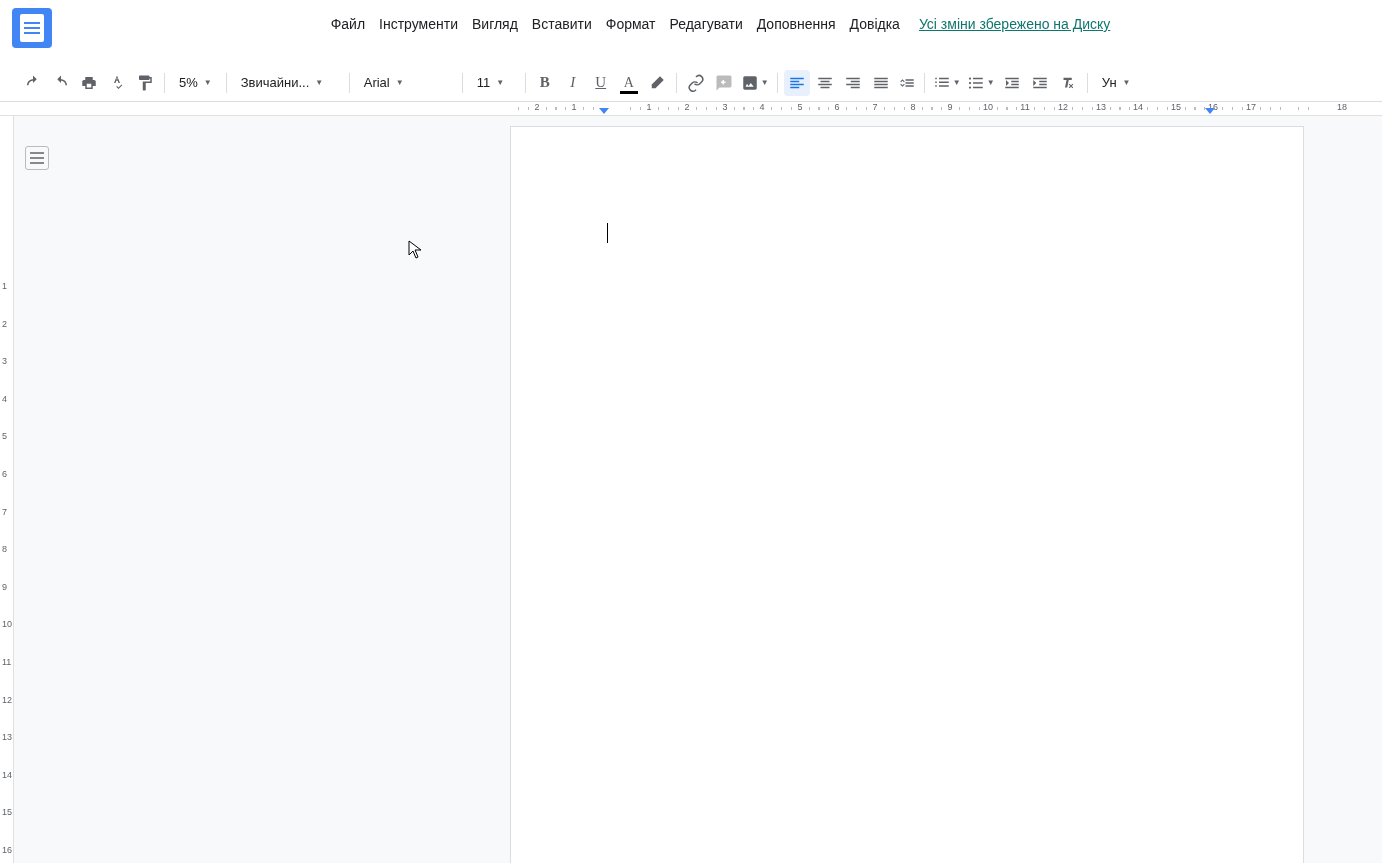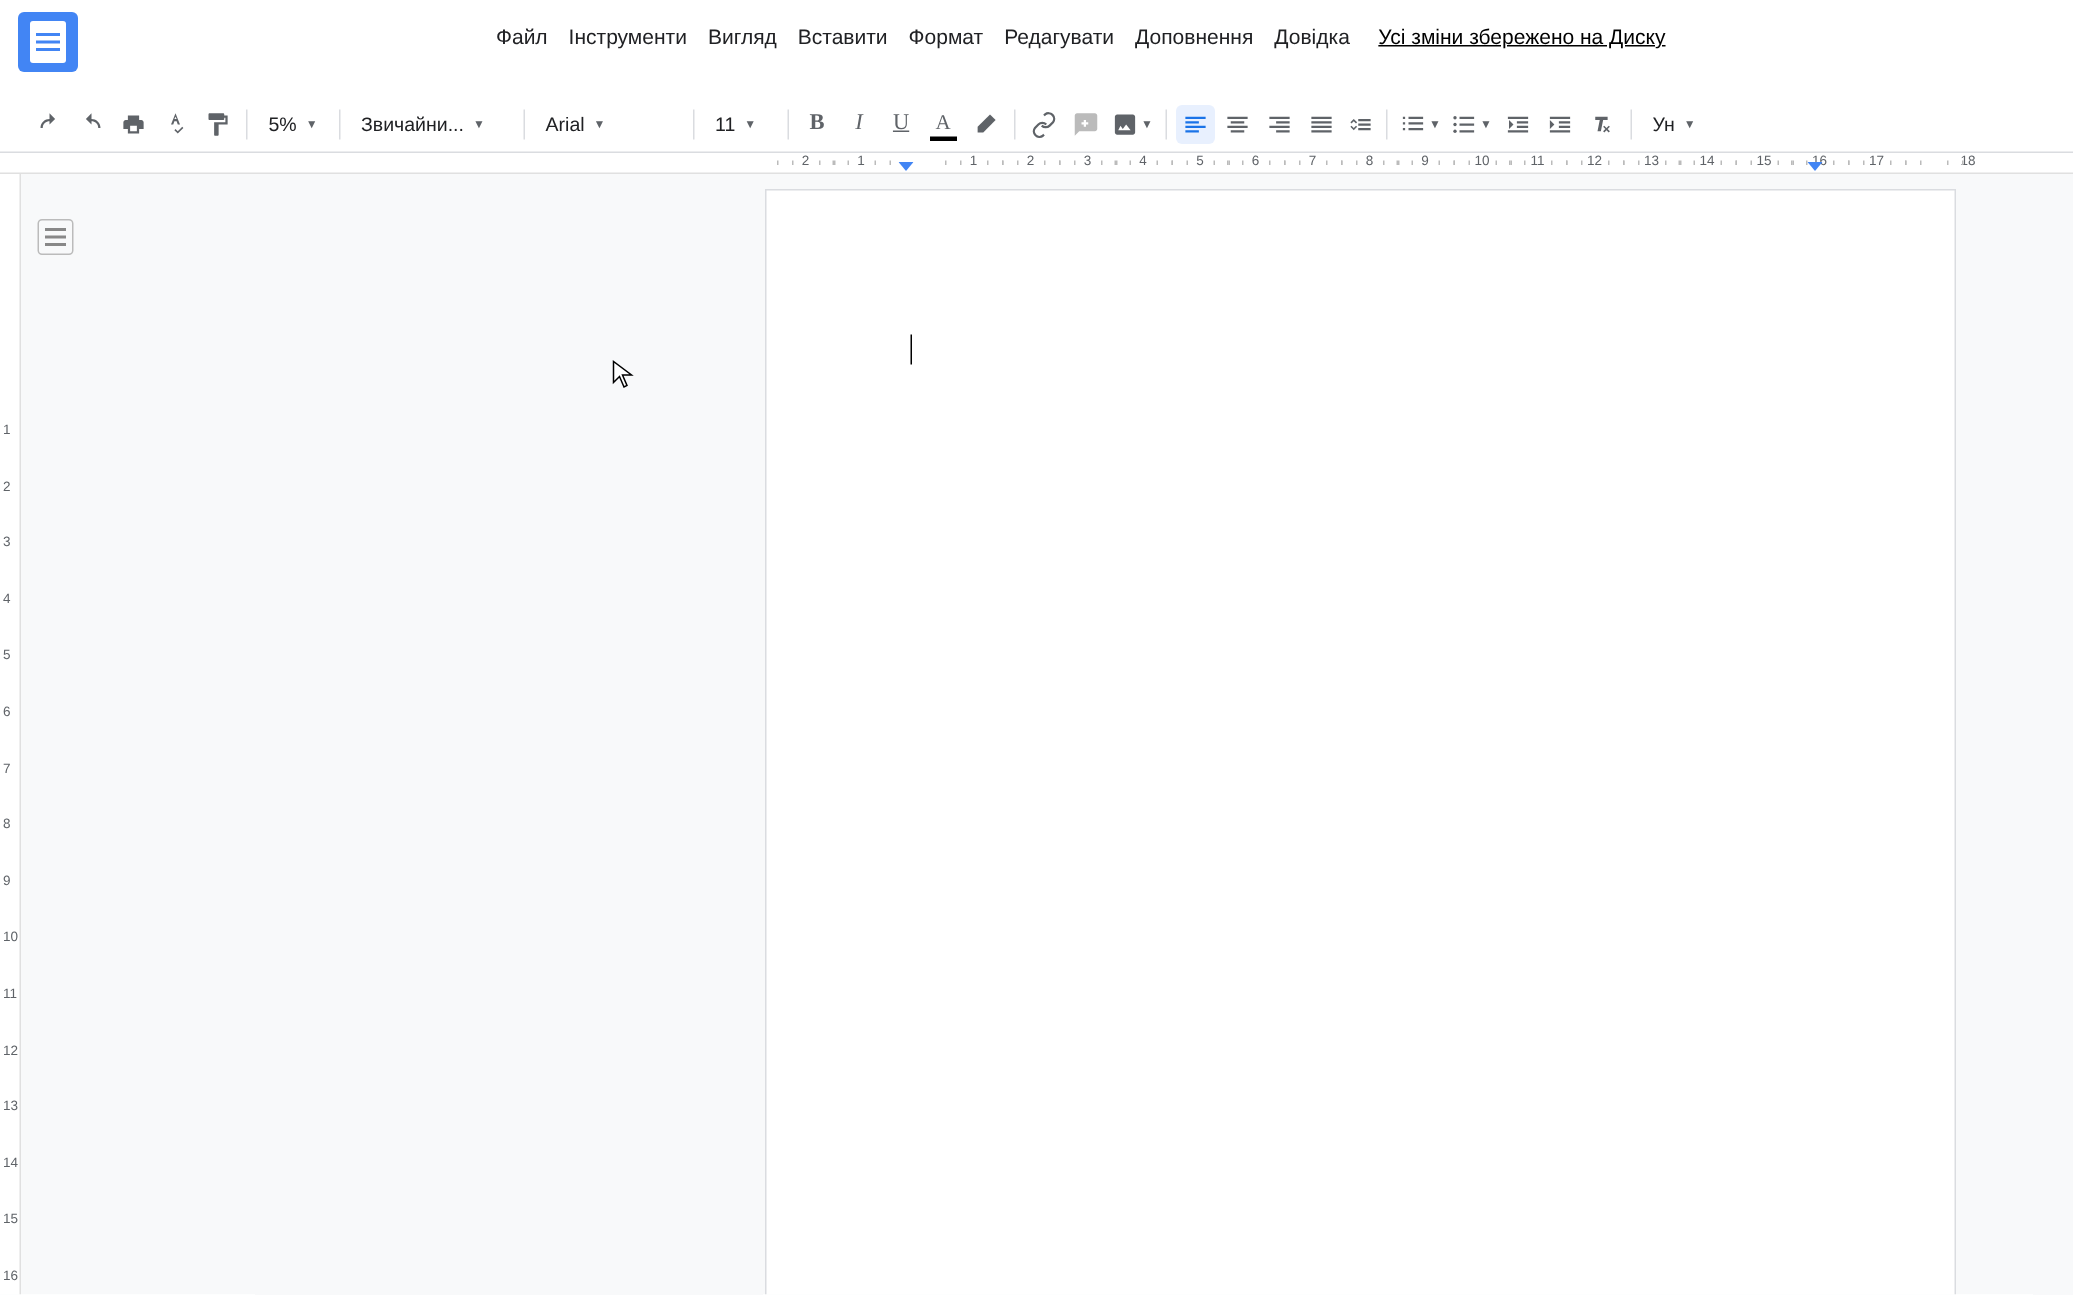--- a/index.html
+++ b/index.html
@@ -11,21 +11,21 @@
 .app-icon-lines { position: absolute; top: 8px; left: 4px; right: 4px; }
 .app-icon-lines div { height: 2px; background: #4285f4; margin-bottom: 3px; }
 
 .header-content { flex: 1; }
 .title-row { display: flex; align-items: center; height: 28px; }
 .doc-title { font-size: 18px; color: #202124; margin-right: 12px; }
 .title-icon { width: 20px; height: 20px; margin-right: 8px; color: #5f6368; display: flex; align-items: center; justify-content: center; cursor: pointer; }
 
 .menu-row { display: flex; align-items: center; height: 28px; margin-top: 2px; justify-content: center; }
 .menu-item { font-size: 14px; color: #202124; padding: 4px 7px; cursor: pointer; border-radius: 4px; }
-.save-status { font-size: 14px; color: #000000; text-decoration: underline; margin-left: 12px; cursor: pointer; }
+.save-status { font-size: 14px; color: #0f766e; text-decoration: underline; margin-left: 12px; cursor: pointer; }
 
 .toolbar { height: 38px; border-bottom: 1px solid #dadce0; display: flex; align-items: center; padding: 0 20px; gap: 2px; }
 .tool-btn { width: 26px; height: 26px; display: flex; align-items: center; justify-content: center; cursor: pointer; border-radius: 4px; color: #5f6368; }
 .tool-btn.active { background: #e8f0fe; color: #1a73e8; }
 .tool-sep { width: 1px; height: 20px; background: #dadce0; margin: 0 4px; }
 .tool-dropdown { display: flex; align-items: center; padding: 0 8px; height: 26px; cursor: pointer; font-size: 13px; color: #202124; border-radius: 4px; gap: 6px; }
 .dropdown-arrow { font-size: 8px; color: #5f6368; }
 .tool-combo { display: flex; align-items: center; }
 .tool-combo .tool-btn { width: 22px; }
 .tool-combo .dropdown-arrow { width: 10px; cursor: pointer; }
@@ -320,21 +320,21 @@
     <span class="tick-label" style="left: 1213px;">16</span>
     <span class="tick tick-major" style="left: 1194.2px; height: 3px; top: 5px;"></span>
     <span class="tick tick-major" style="left: 1203.6px; height: 3px; top: 5px;"></span>
     <span class="tick tick-major" style="left: 1222.4px; height: 3px; top: 5px;"></span>
     <span class="tick tick-major" style="left: 1231.8px; height: 3px; top: 5px;"></span>
     <span class="tick-label" style="left: 1251px;">17</span>
     <span class="tick tick-major" style="left: 1232.2px; height: 3px; top: 5px;"></span>
     <span class="tick tick-major" style="left: 1241.6px; height: 3px; top: 5px;"></span>
     <span class="tick tick-major" style="left: 1260.4px; height: 3px; top: 5px;"></span>
     <span class="tick tick-major" style="left: 1269.8px; height: 3px; top: 5px;"></span>
-    <span class="tick-label" style="left: 1312px;">18</span>
+    <span class="tick-label" style="left: 1342px;">18</span>
     <span class="tick tick-major" style="left: 1270.2px; height: 3px; top: 5px;"></span>
     <span class="tick tick-major" style="left: 1279.6px; height: 3px; top: 5px;"></span>
     <span class="tick tick-major" style="left: 1298.4px; height: 3px; top: 5px;"></span>
     <span class="tick tick-major" style="left: 1307.8px; height: 3px; top: 5px;"></span>
     <div style="position: absolute; left: 599px; top: 6px;">
       <svg width="10" height="8">
         <path d="M0 0h10L5 6z" fill="#4285f4"></path>
       </svg>
     </div>
     <div style="position: absolute; left: 1205px; top: 6px;">

